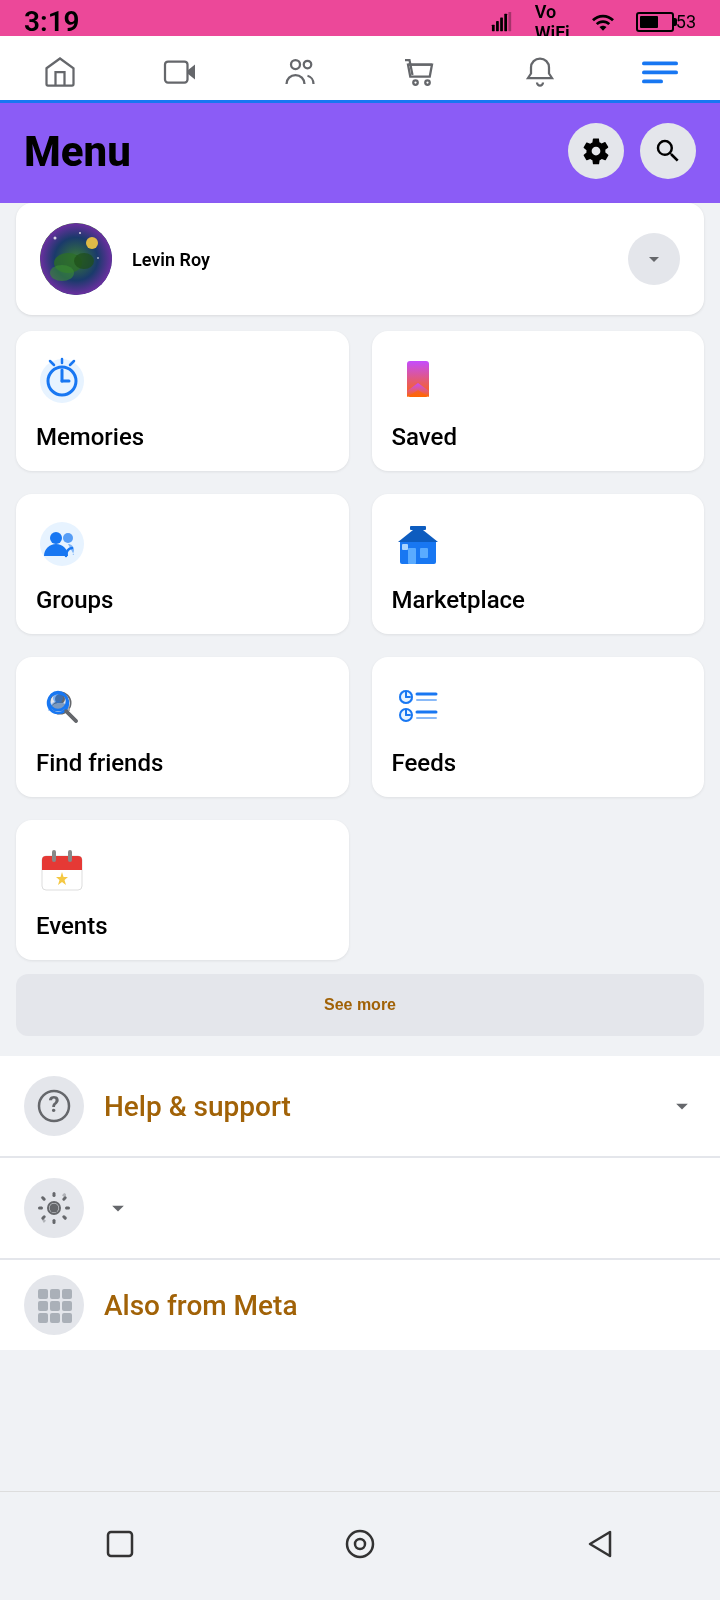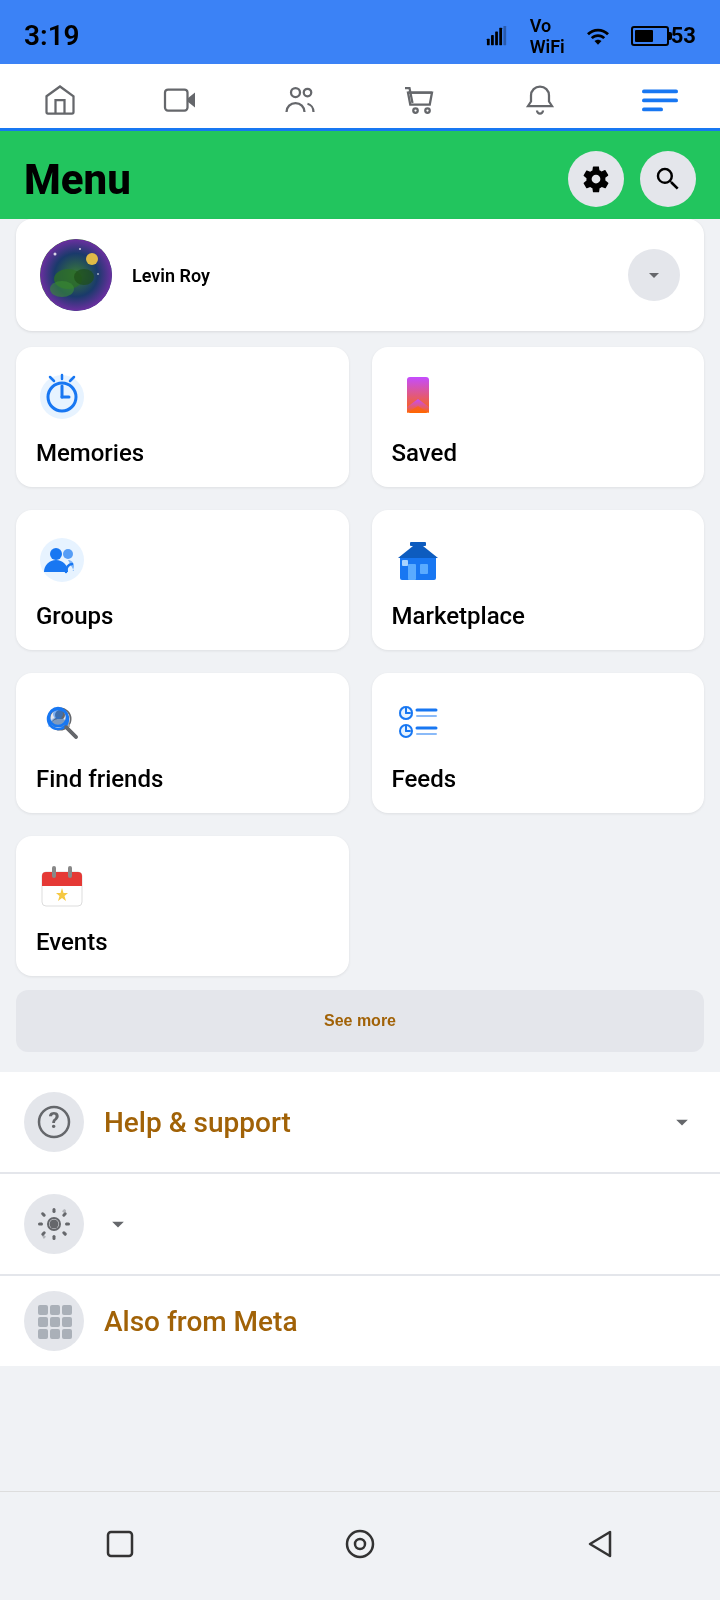--- a/index.html
+++ b/index.html
@@ -7,26 +7,26 @@
     body {
       width: 720px;
       min-height: 1600px;
       background: #f0f2f5;
       font-family: -apple-system, BlinkMacSystemFont, 'Segoe UI', Roboto, Helvetica, Arial, sans-serif;
       overflow-x: hidden;
     }
 
     
     .status-bar {
-      background: #3b82f6;
+      background: #ec4899;
       display: flex;
       justify-content: space-between;
       align-items: center;
       padding: 10px 24px 3px;
-      height: 64px;
+      height: 36px;
     }
     .status-time {
       font-size: 28px;
       font-weight: 600;
       color: #000;
     }
     .status-icons {
       display: flex;
       align-items: center;
       gap: 22px;
@@ -63,25 +63,25 @@
       height: 3px;
       background: #1877f2;
     }
     .nav-icon {
       width: 36px;
       height: 36px;
     }
 
     
     .header {
-      background: #22c55e;
+      background: #8b5cf6;
       display: flex;
       justify-content: space-between;
       align-items: center;
-      padding: 20px 24px 12px;
+      padding: 20px 24px 24px;
     }
     .header-title {
       font-size: 42px;
       font-weight: 800;
       color: #000;
     }
     .header-actions {
       display: flex;
       gap: 16px;
     }
@@ -262,21 +262,21 @@
       <path d="M12 4C7.31 4 3.07 5.9 0 8.98l2.12 2.12C4.65 8.57 8.17 7 12 7s7.35 1.57 9.88 4.1L24 8.98C20.93 5.9 16.69 4 12 4z" fill="#000"></path>
       <path d="M12 10c-3.07 0-5.84 1.24-7.85 3.25l2.12 2.12C7.84 13.82 9.83 13 12 13s4.16.82 5.73 2.37l2.12-2.12C17.84 11.24 15.07 10 12 10z" fill="#000"></path>
       <path d="M12 16c-1.48 0-2.82.6-3.79 1.56L12 21.5l3.79-3.94C14.82 16.6 13.48 16 12 16z" fill="#000"></path>
     </svg>
 
     <div style="display:flex;align-items:center;gap:2px;">
       <div style="border:2px solid #000;border-radius:3px;width:38px;height:20px;display:flex;align-items:center;padding:2px;position:relative;">
         <div style="background:#000;height:12px;width:60%;border-radius:1px;"></div>
         <div style="position:absolute;right:-5px;top:50%;transform:translateY(-50%);width:4px;height:8px;background:#000;border-radius:0 2px 2px 0;"></div>
       </div>
-      <span style="font-size:22px;font-weight:700;">53</span>
+      <span style="font-size:18px;font-weight:400;">53</span>
     </div>
   </div>
 </div>
 
 
 <div class="nav-bar">
 
   <div class="nav-item">
     <svg class="nav-icon" viewBox="0 0 24 24" fill="none" stroke="#65676b" stroke-width="1.5">
       <path d="M3 9.5L12 3l9 6.5V20a1 1 0 01-1 1H4a1 1 0 01-1-1V9.5z"></path>

